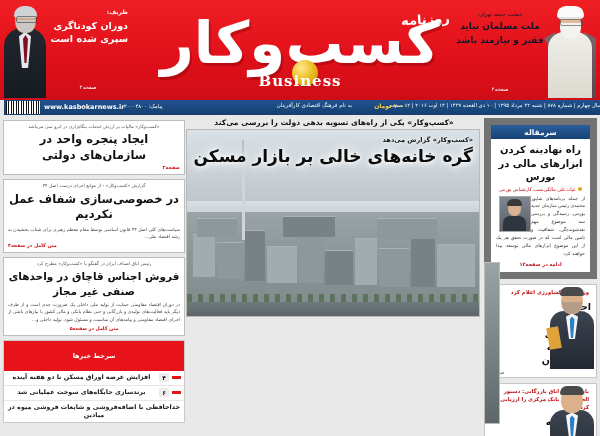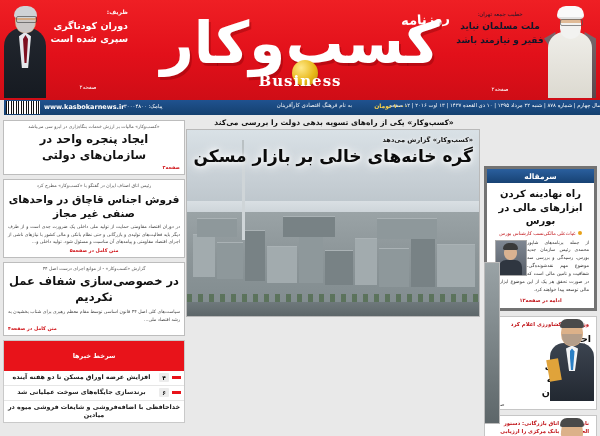--- a/index.html
+++ b/index.html
@@ -134,21 +134,21 @@
     background:linear-gradient(180deg,#6f797c,#5d6669);}
   .treerow{position:absolute;bottom:13px;left:0;width:100%;height:9px;
     background:repeating-linear-gradient(90deg,#4e6a4a 0 5px,transparent 5px 11px);opacity:.75;}
 
   .ph-kick{position:absolute;right:6px;top:6px;font-size:6.6px;color:#111;font-weight:bold;
     text-shadow:0 0 3px #fff,0 0 6px #fff;}
   .ph-hl{position:absolute;right:6px;top:16px;left:6px;text-align:right;font-size:17px;font-weight:bold;
     color:#0b0b0b;line-height:1.2;text-shadow:0 0 4px #fff,0 0 9px #fff,0 0 14px #fff;}
 
   
-  .rbox{border:3px solid #737373;background:#fff;margin-bottom:5px;margin-top:48px;}
+  .rbox{border:7px solid #737373;background:#fff;margin-bottom:5px;}
   .rbar{background:linear-gradient(180deg,#2a5f9e,#174273);color:#fff;text-align:center;
     font-size:7.5px;font-weight:bold;padding:2.5px 0;}
   .rbody{padding:4px 5px 5px;}
   .rtitle{font-size:10px;font-weight:bold;color:#111;text-align:center;line-height:1.35;}
   .rby{font-size:4.8px;color:#c01217;text-align:center;margin:3px 0 3px;}
   .rby .dot{display:inline-block;width:4px;height:4px;background:#e8a117;border-radius:50%;
     vertical-align:middle;margin-left:2px;}
   .rflow{font-size:4.7px;color:#333;text-align:justify;line-height:1.7;}
   .rface{float:left;width:30px;height:34px;margin:1px 0 2px 3px;
     background:linear-gradient(180deg,#7f8792 0%,#585f69 100%);border:1px solid #aaa;position:relative;}
@@ -237,31 +237,31 @@
 
   <div class="col-left">
 
     <div class="nbox">
       <div class="kick">«کسب‌وکار» مالیات بر ارزش خدمات بنگاه‌زاری در ابرو سی می‌باشد</div>
       <div class="hl">ایجاد پنجره واحد در سازمان‌های دولتی</div>
       <div class="more r">صفحه۳</div>
     </div>
 
     <div class="nbox">
+      <div class="kick">گزارش «کسب‌وکار» - از موانع اجرای درست اصل ۴۴</div>
+      <div class="hl">در خصوصی‌سازی شفاف عمل نکردیم</div>
+      <div class="lede">سیاست‌های کلی اصل ۴۴ قانون اساسی توسط مقام معظم رهبری برای شتاب بخشیدن به رشد اقتصاد ملی...</div>
+      <div class="more">متن کامل در صفحه۴</div>
+    </div>
+
+    <div class="nbox">
       <div class="kick">رئیس اتاق اصناف ایران در گفتگو با «کسب‌وکار» مطرح کرد</div>
       <div class="hl sm">فروش اجناس قاچاق در واحدهای صنفی غیر مجاز</div>
       <div class="lede">در دوران اقتصاد مقاومتی حمایت از تولید ملی داخلی یک ضرورت جدی است و از طرف دیگر باید فعالیت‌های تولیدی و بازرگانی و حتی نظام بانکی و مالی کشور با نیازهای ناشی از اجرای اقتصاد مقاومتی و پیامدهای آن مناسبت و مسئول شود. تولید داخلی و...</div>
       <div class="more c">متن کامل در صفحه۵</div>
-    </div>
-
-    <div class="nbox">
-      <div class="kick">گزارش «کسب‌وکار» - از موانع اجرای درست اصل ۴۴</div>
-      <div class="hl">در خصوصی‌سازی شفاف عمل نکردیم</div>
-      <div class="lede">سیاست‌های کلی اصل ۴۴ قانون اساسی توسط مقام معظم رهبری برای شتاب بخشیدن به رشد اقتصاد ملی...</div>
-      <div class="more">متن کامل در صفحه۴</div>
     </div>
 
 
     <div class="hlist">
       <div class="hlist-head">سرخط خبرها</div>
 
       <div class="hrow">
         <div class="dash"></div>
         <div class="num">۴</div>
         <div class="txt">افزایش عرضه اوراق مسکن تا دو هفته آینده</div>

